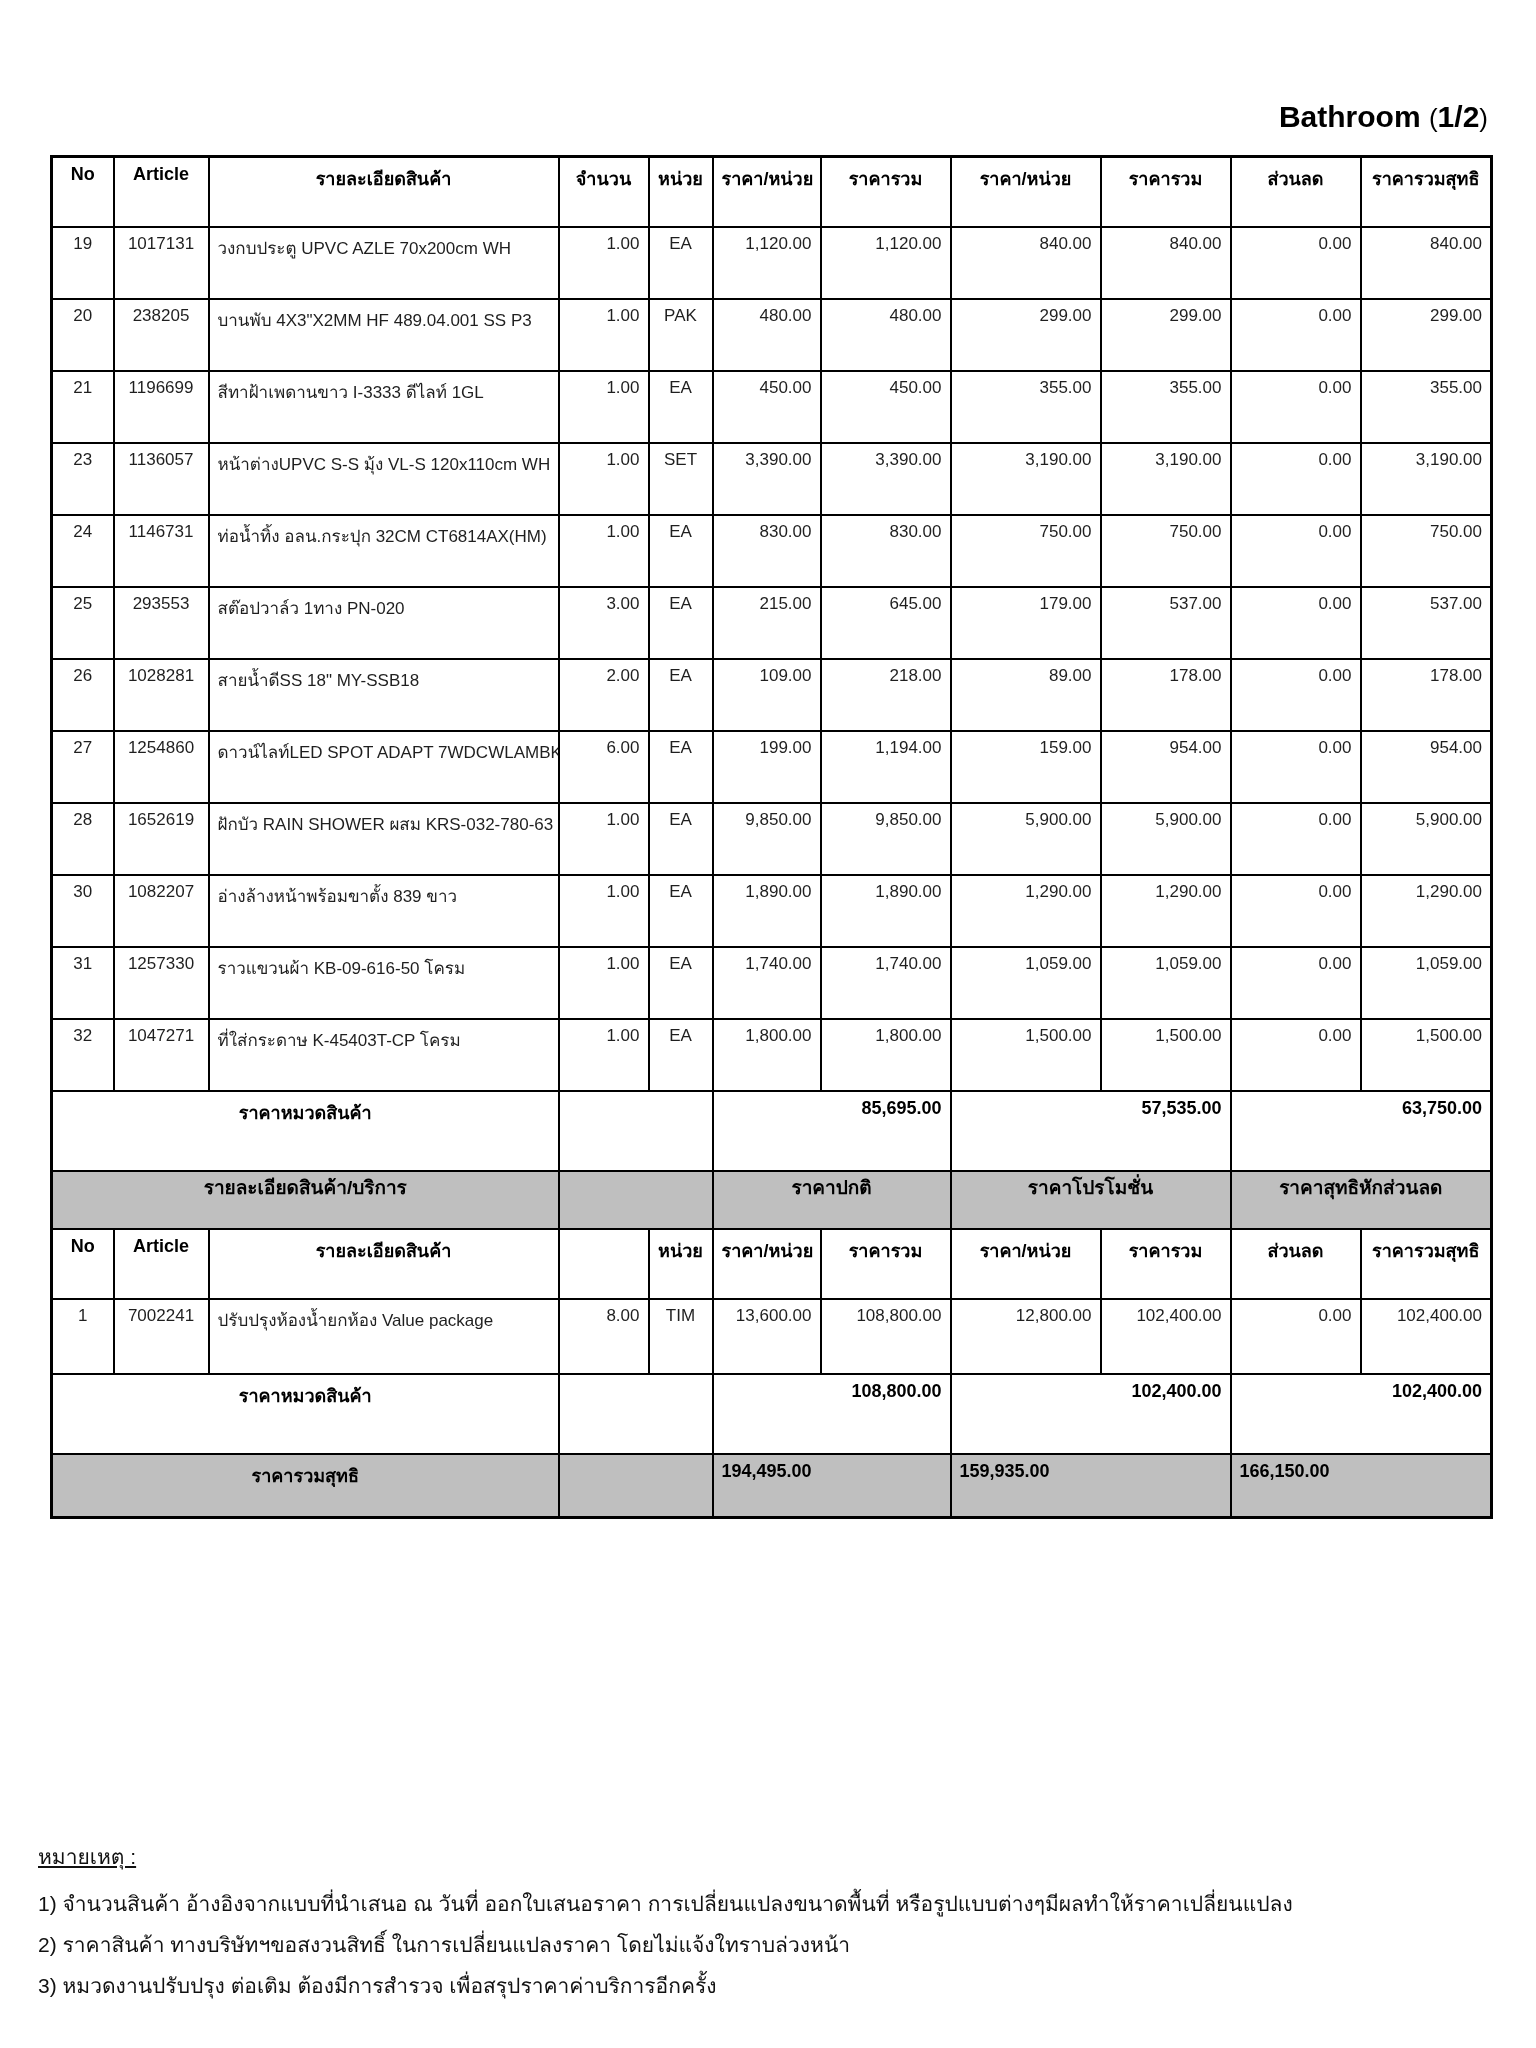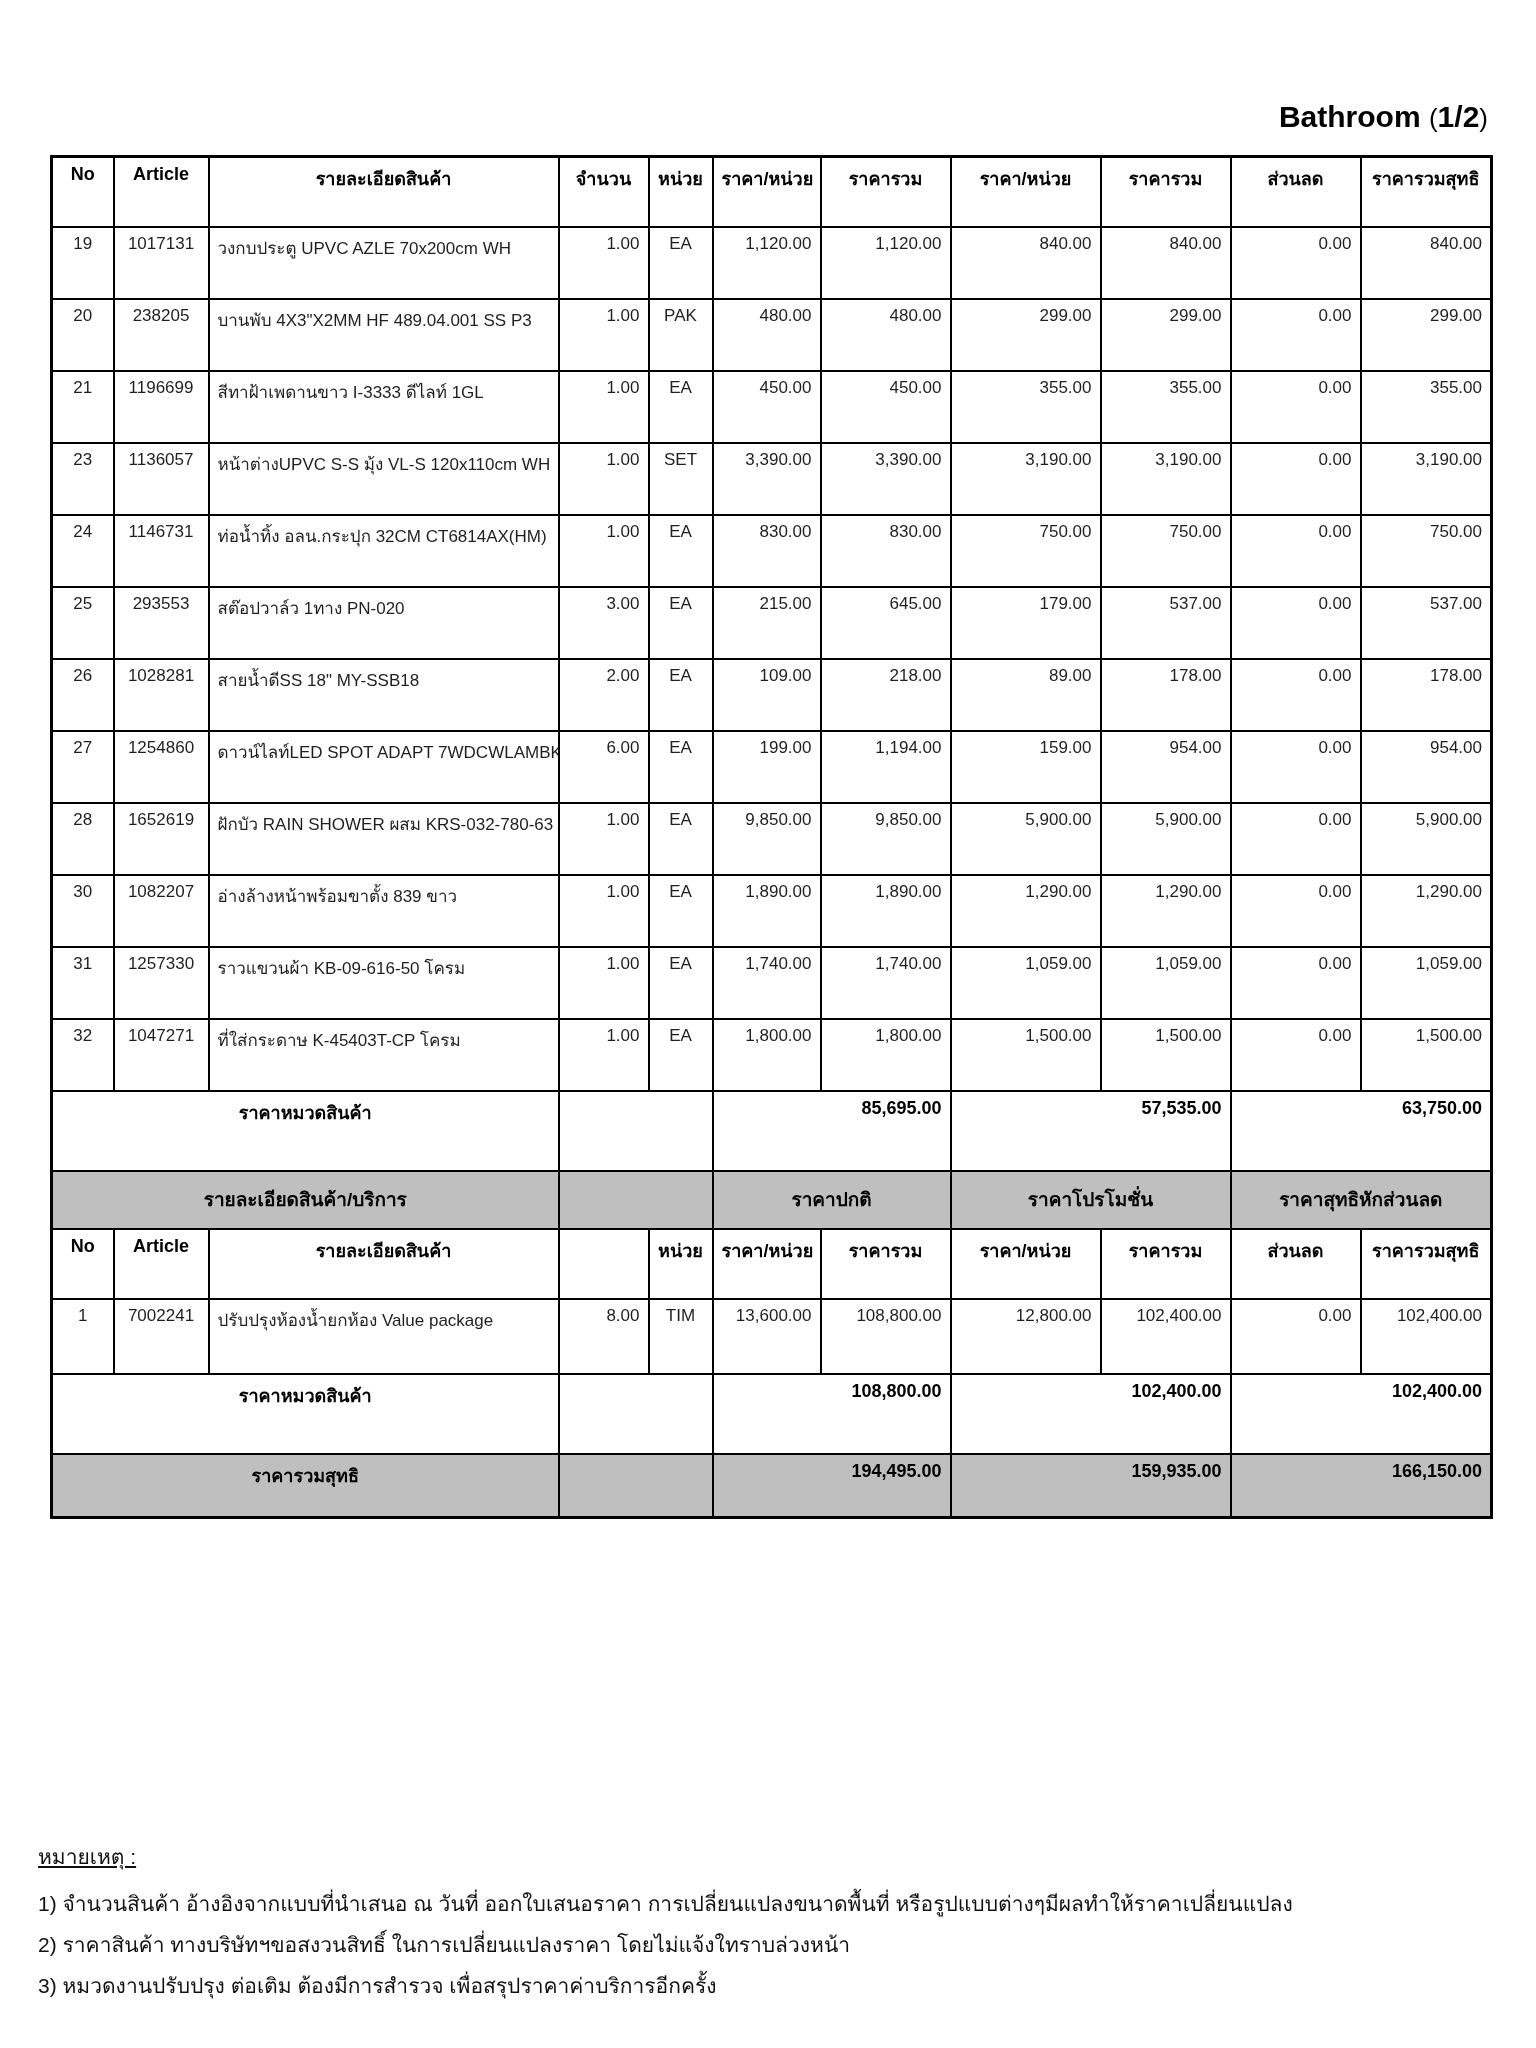--- a/index.html
+++ b/index.html
@@ -67,31 +67,31 @@
   }
   tr.total-row td.t-label{text-align:center;}
   tr.total-row td.t-val{text-align:right;}
   tr.band-row td{
     height:58px;
     background:var(--band-bg);
     font-weight:bold;
     font-size:19px;
     text-align:center;
     color:#000;
-    padding-top:12px;
+    padding-top:0;
   }
   tr.grand-row td{
     height:64px;
     background:var(--band-bg);
     font-weight:bold;
     font-size:18px;
     color:#000;
   }
   tr.grand-row td.t-label{text-align:center;}
-  tr.grand-row td.t-val{text-align:right;padding-left:8px;}
+  tr.grand-row td.t-val{padding-left:8px;}
   .notes{
     position:absolute;
     top:1840px;
     left:38px;
     width:1460px;
     font-size:21px;
     color:#111;
   }
   .notes-heading{
     text-decoration:underline;

